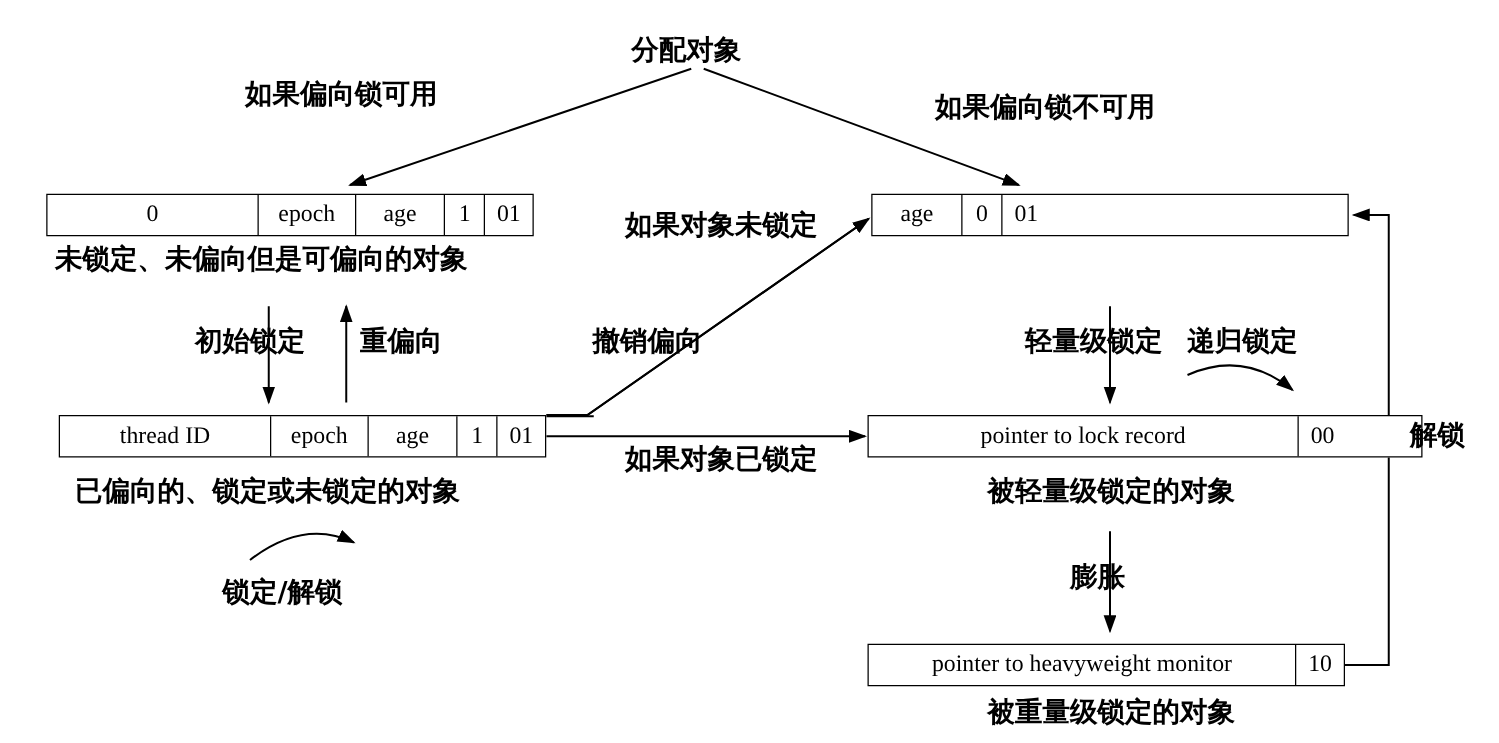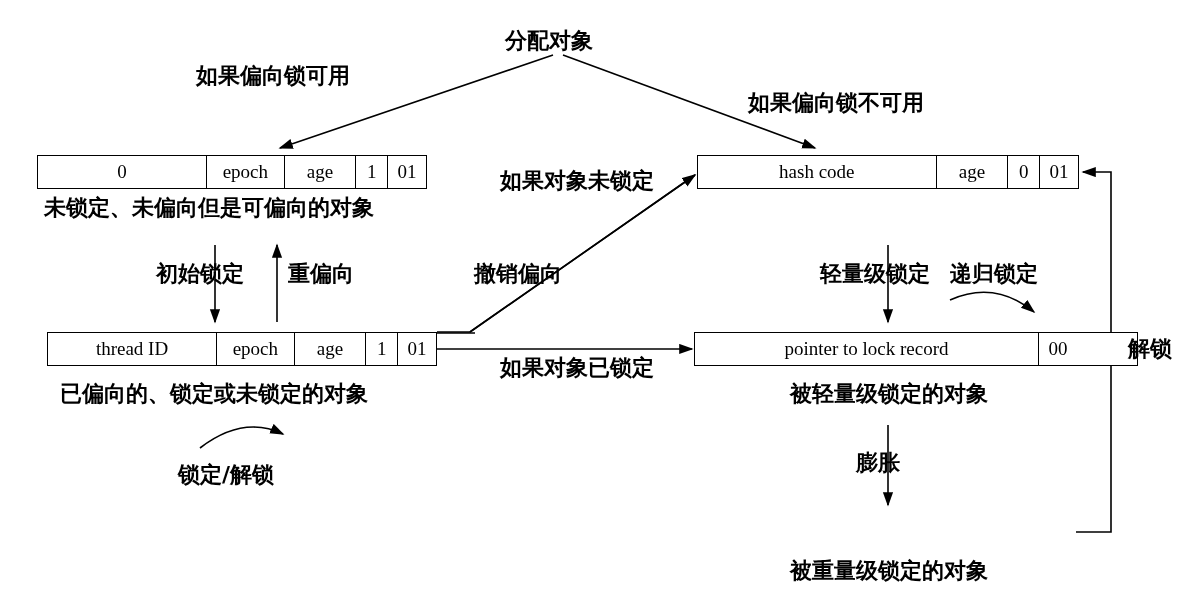--- a/index.html
+++ b/index.html
@@ -112,37 +112,40 @@
   <div class="markbox" style="left:47px; top:332px; width:390px;">
     <div class="cell" style="width:170px">thread ID</div>
     <div class="cell" style="width:78px">epoch</div>
     <div class="cell" style="width:72px">age</div>
     <div class="cell" style="width:32px">1</div>
     <div class="cell" style="width:38px">01</div>
   </div>
   <div class="word cn" style="left:60px; top:383px;">已偏向的、锁定或未锁定的对象</div>
 
   <div class="markbox" style="left:697px; top:155px; width:382px;">
-    <div class="cell" style="width:240px">hash code</div>
     <div class="cell" style="width:72px">age</div>
     <div class="cell" style="width:32px">0</div>
     <div class="cell" style="width:38px">01</div>
   </div>
 
   <div class="markbox" style="left:694px; top:332px; width:444px;">
     <div class="cell" style="width:344px">pointer to lock record</div>
     <div class="cell" style="width:38px">00</div>
   </div>
   <div class="word cn" style="left:790px; top:383px;text-align:right;">被轻量级锁定的对象</div>
 
+  <div class="markbox" style="left:694px; top:515px; width:382px;">
+    <div class="cell" style="width:344px">pointer to heavyweight monitor</div>
+    <div class="cell" style="width:38px">10</div>
+  </div>
   <div class="word cn" style="left:790px; top:560px;">被重量级锁定的对象</div>
 
   <div class="word cn" style="left:505px; top:30px;">分配对象</div>
   <div class="word cn" style="left:196px; top:65px;">如果偏向锁可用</div>
-  <div class="word cn" style="left:748px; top:92px;">如果偏向锁不可用</div>
+  <div class="word cn" style="left:748px; top:76px;">如果偏向锁不可用</div>
 
   <div class="word cn" style="left:156px; top:263px;">初始锁定</div>
   <div class="word cn" style="left:288px; top:263px;">重偏向</div>
   <div class="word cn" style="left:178px; top:464px;">锁定/解锁</div>
 
   <div class="word cn" style="left:500px; top:170px;">如果对象未锁定</div>
   <div class="word cn" style="left:474px; top:263px;">撤销偏向</div>
   <div class="word cn" style="left:500px; top:357px;">如果对象已锁定</div>
 
   <div class="word cn" style="left:820px; top:263px;">轻量级锁定</div>

